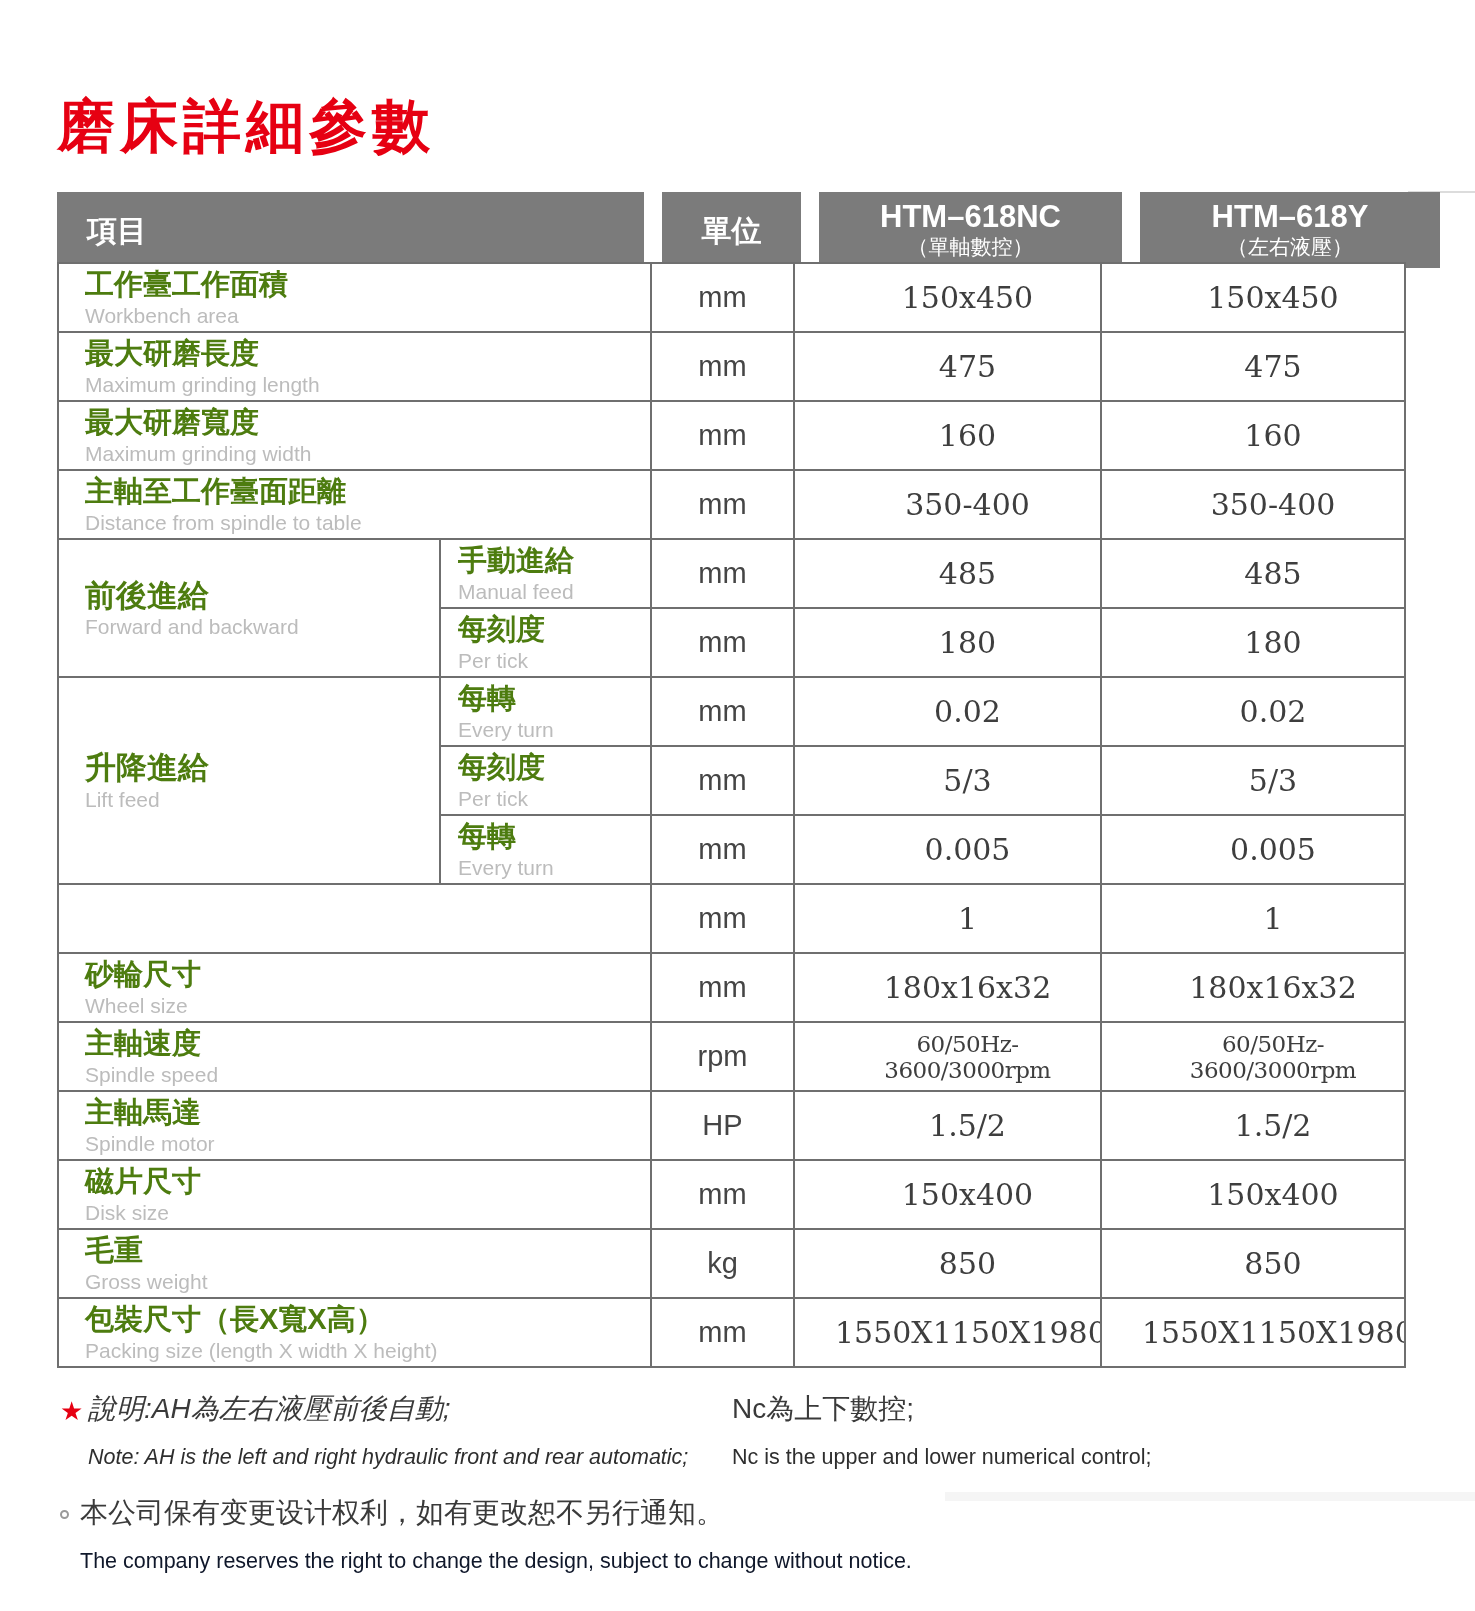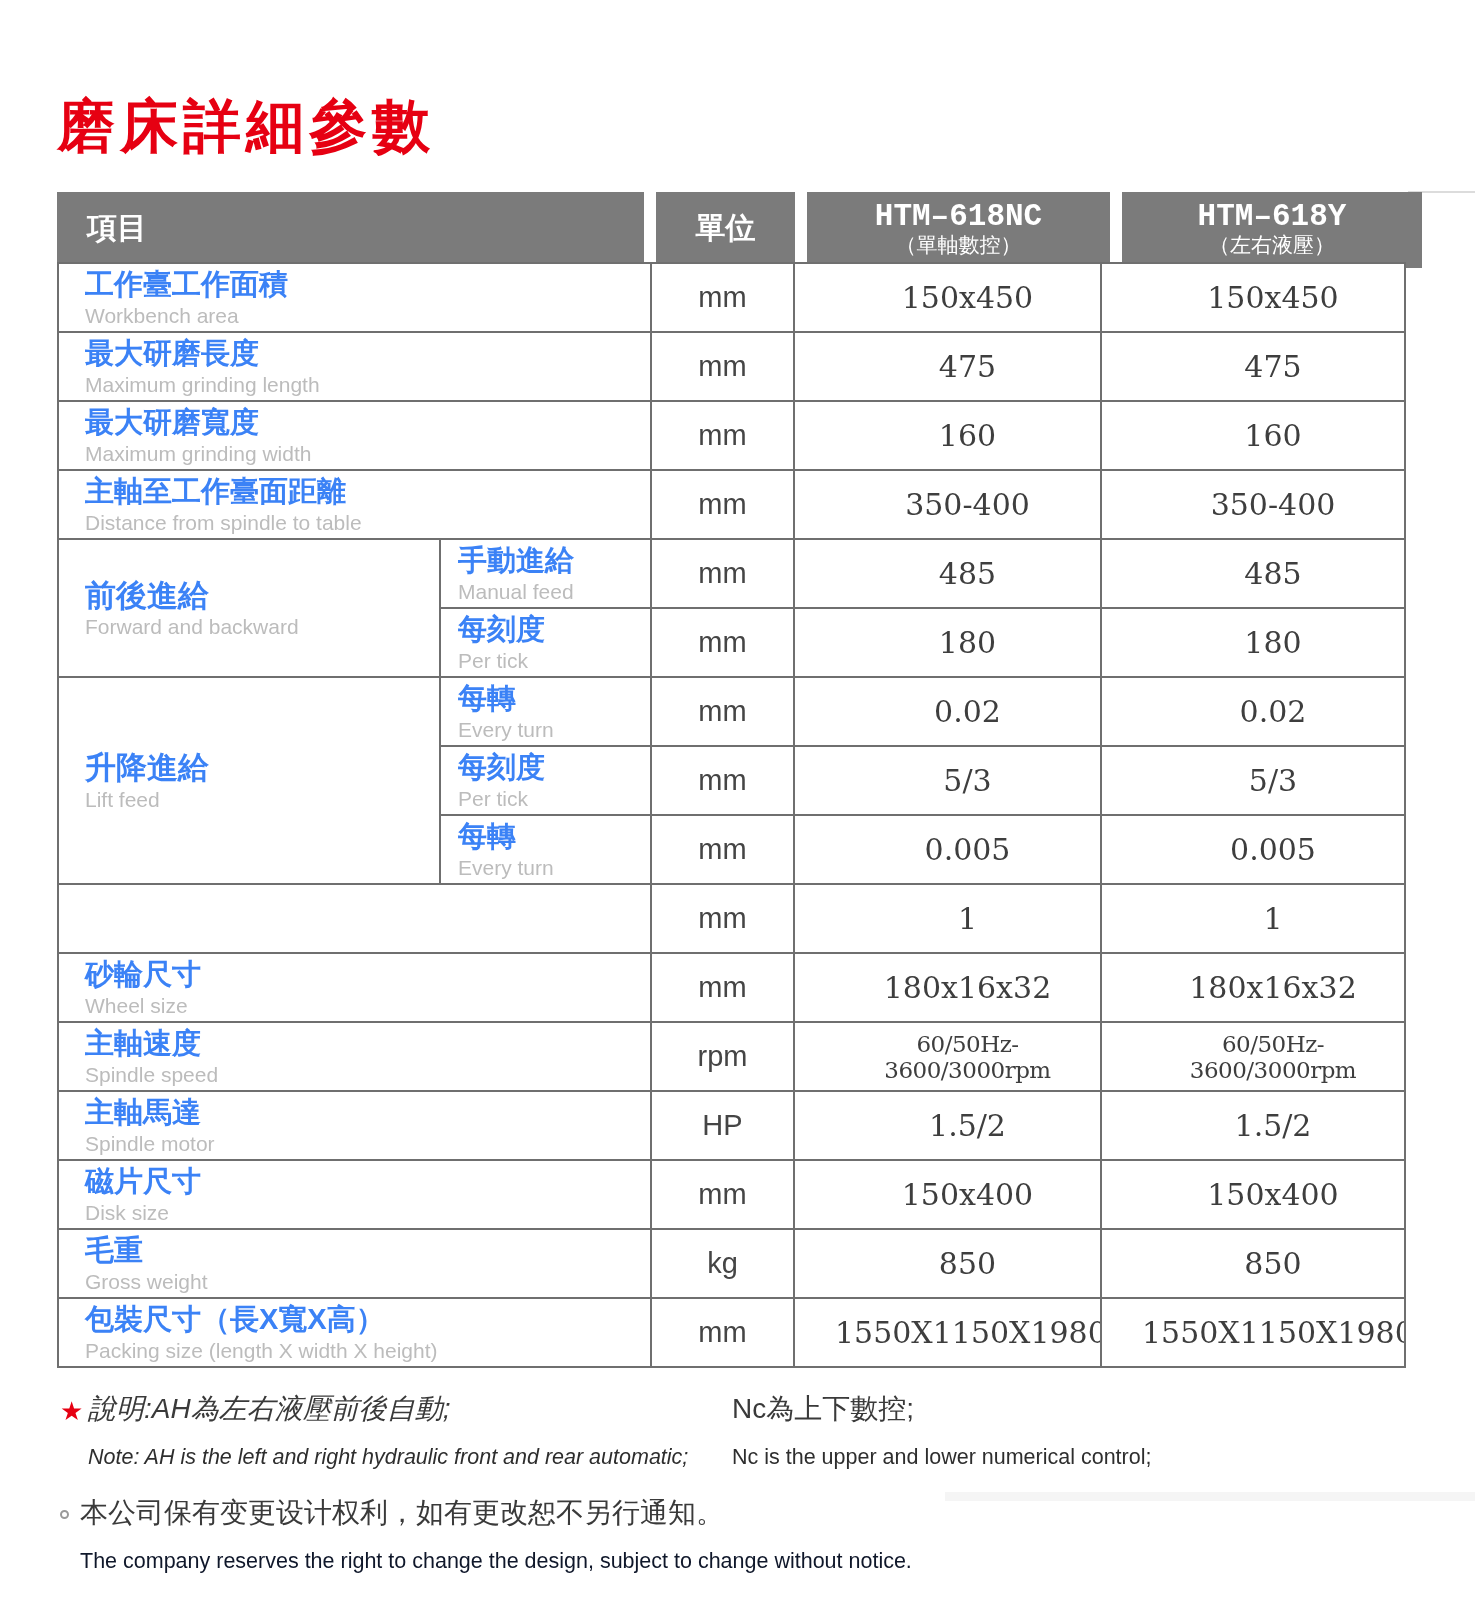--- a/index.html
+++ b/index.html
@@ -17,21 +17,21 @@
     background:#dcdcdc;
   }
   .faintband {
     position:absolute; left:945px; top:1492px; width:530px; height:9px;
     background:#efefef; opacity:.6;
   }
 
   
   .spec-header {
     position:absolute; left:57px; top:192px; height:76px;
-    display:grid; grid-template-columns:587px 139px 303px 300px; column-gap:12px;font-family:Liberation Mono, monospace;
+    display:grid; grid-template-columns:587px 139px 303px 300px; column-gap:18px;
   }
   .hcell {
     background:#7b7b7b; color:#ffffff; box-sizing:border-box;
     display:flex; flex-direction:column; align-items:center; justify-content:center;
   }
   .hcell.item { align-items:flex-start; padding-left:30px; }
   .h-label { font-size:30px; font-weight:bold; line-height:1.1; }
   .h-model { font-size:31px; font-weight:bold; line-height:1.05; }
   .h-model-sub { font-size:21px; font-weight:normal; line-height:1.15; margin-top:2px; }
 
@@ -40,21 +40,21 @@
     position:absolute; left:57px; top:262px; width:1347px;
     border-collapse:collapse; table-layout:fixed;
   }
   .spec-table td {
     border:2px solid #6f6f6f; padding:0; overflow:hidden;
     vertical-align:middle; box-sizing:border-box; background:#ffffff;
   }
   .spec-table tr { height:69px; }
   td.label { padding-left:26px; }
   td.sublabel { padding-left:17px; }
-  .zh { font-size:29px; color:#3b82f6; font-weight:600; line-height:1.15; }
+  .zh { font-size:29px; color:#4d7c0f; font-weight:600; line-height:1.15; }
   .zh.group { font-size:31px; }
   .en { font-size:21px; color:#bcbcbc; line-height:1.1; margin-top:2px; }
   td.unit { text-align:center; font-size:29px; color:#454545; }
   td.val {
     text-align:center; font-family:"DejaVu Serif", serif;
     font-size:30px; color:#3e3e3e;padding-left:40px;
   }
   td.val.small { font-size:23px; letter-spacing:-0.5px; }
 
   

